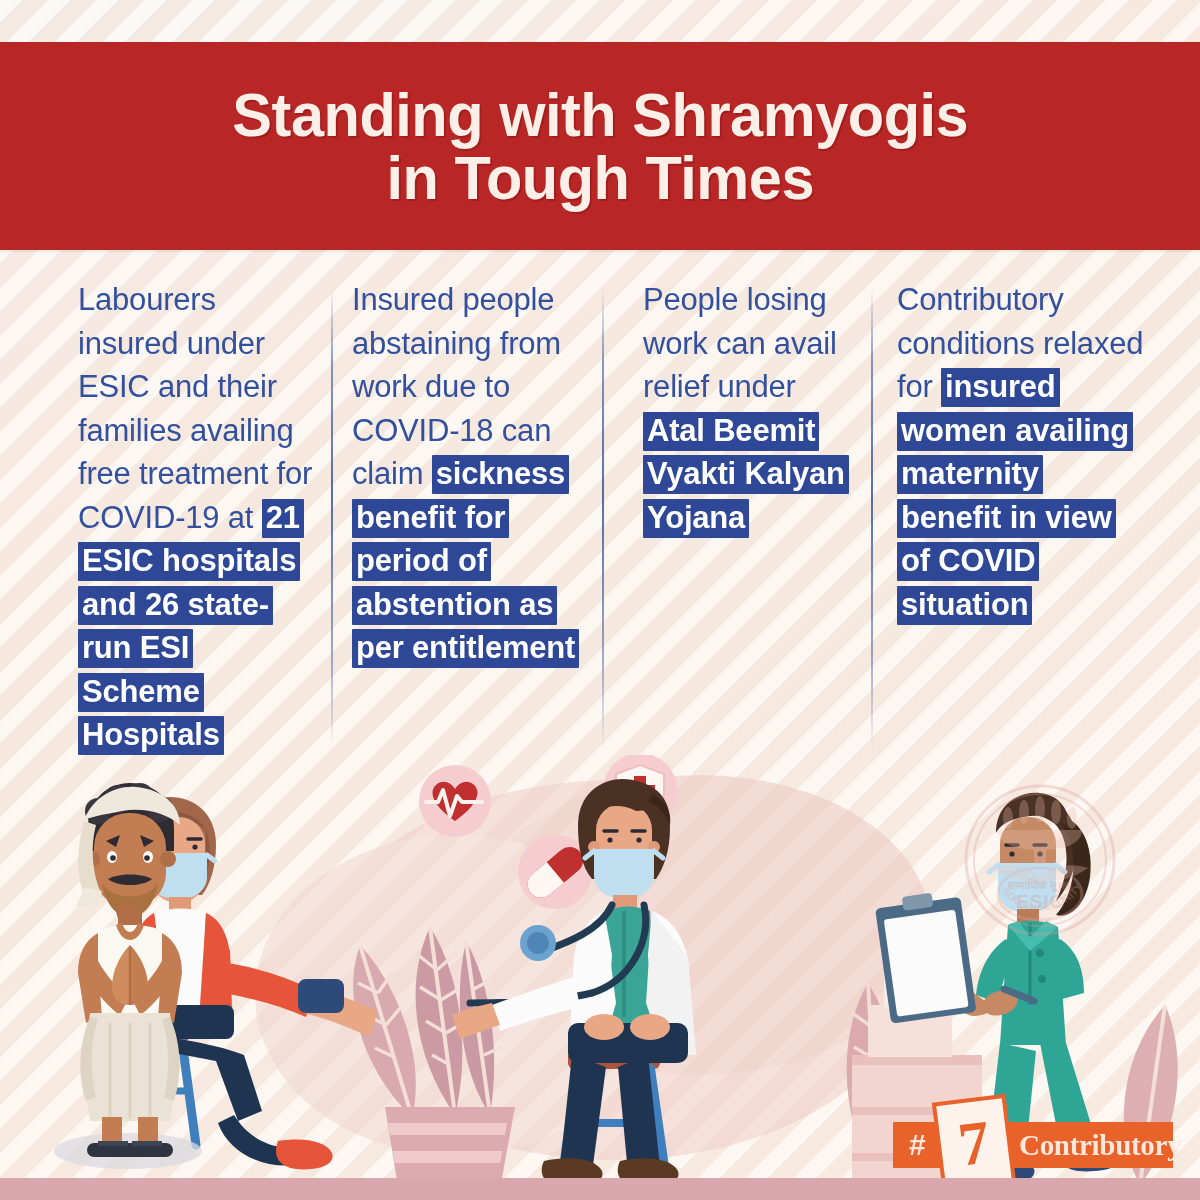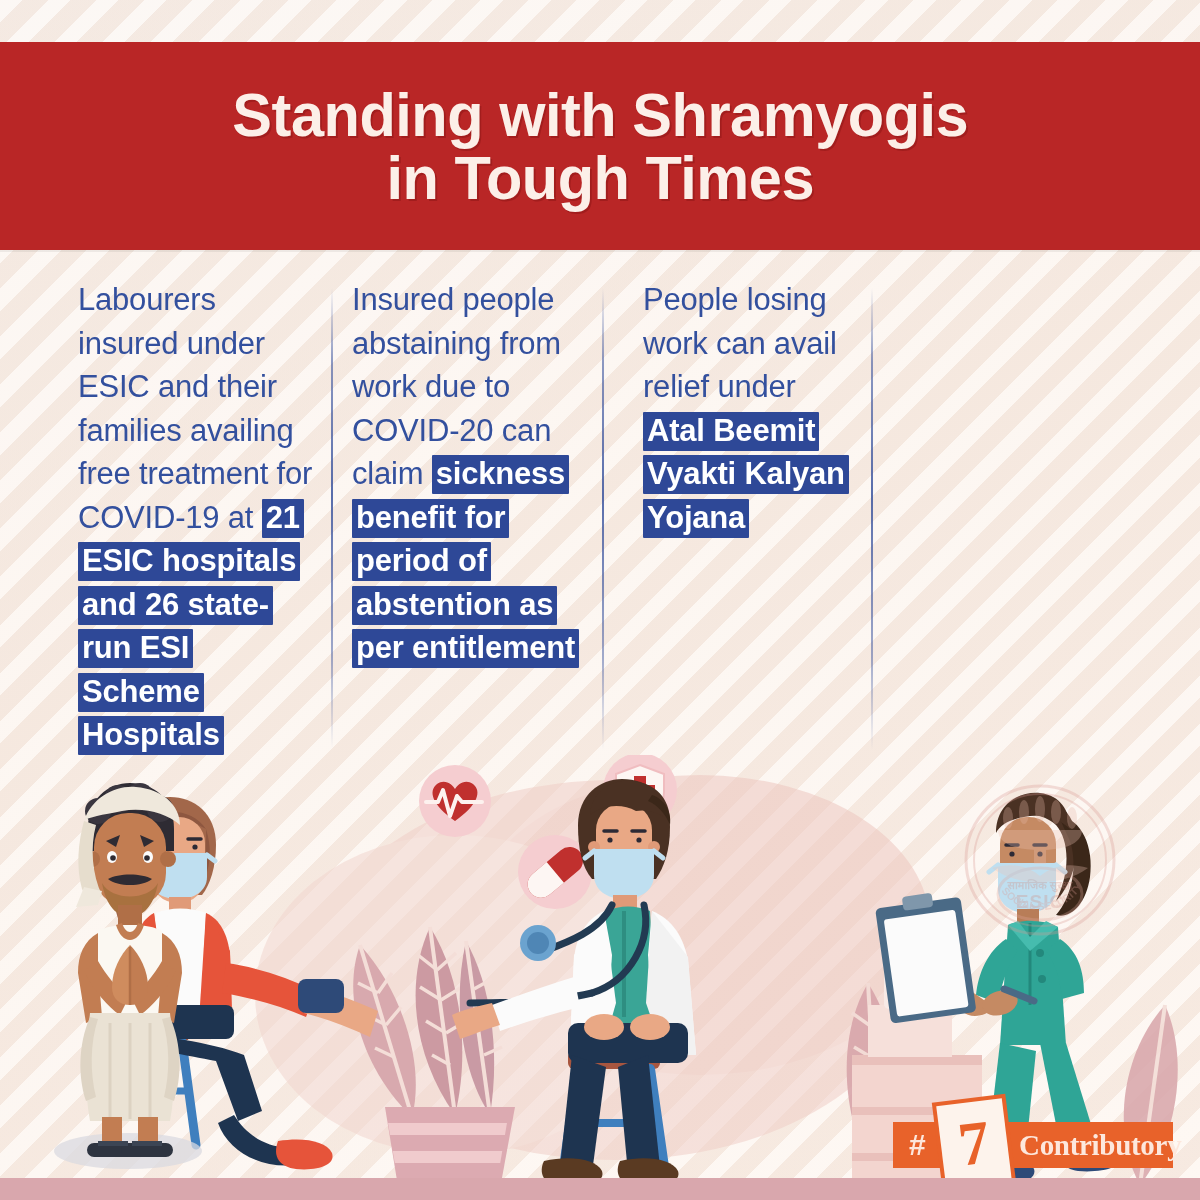--- a/index.html
+++ b/index.html
@@ -154,27 +154,30 @@
     </div>
   </div>
 
   <div class="columns">
 
     <div class="col" id="col1">
       <span class="plain">Labourers insured under ESIC and their families availing free treatment for COVID-19 at </span><span class="hl">21 ESIC hospitals and 26 state-run ESI Scheme Hospitals</span>
     </div>
 
     <div class="col" id="col2">
-      <span class="plain">Insured people abstaining from work due to COVID-20 can claim </span><span class="hl">sickness benefit for period of abstention as per entitlement</span>
+      <span class="plain">Insured people abstaining from work due to COVID-18 can claim </span><span class="hl">sickness benefit for period of abstention as per entitlement</span>
     </div>
 
     <div class="col" id="col3">
       <span class="plain">People losing work can avail relief under </span><span class="hl">Atal Beemit Vyakti Kalyan Yojana</span>
     </div>
 
+    <div class="col" id="col4">
+      <span class="plain">Contributory conditions relaxed for </span><span class="hl">insured women availing maternity benefit in view of COVID situation</span>
+    </div>
   </div>
 
   <div class="divider" id="div1"></div>
   <div class="divider" id="div2"></div>
   <div class="divider" id="div3"></div>
 
   <div class="illus">
     <svg width="1200" height="445" viewBox="0 0 1200 445" xmlns="http://www.w3.org/2000/svg">
       <defs>
         <clipPath id="clipPot">

